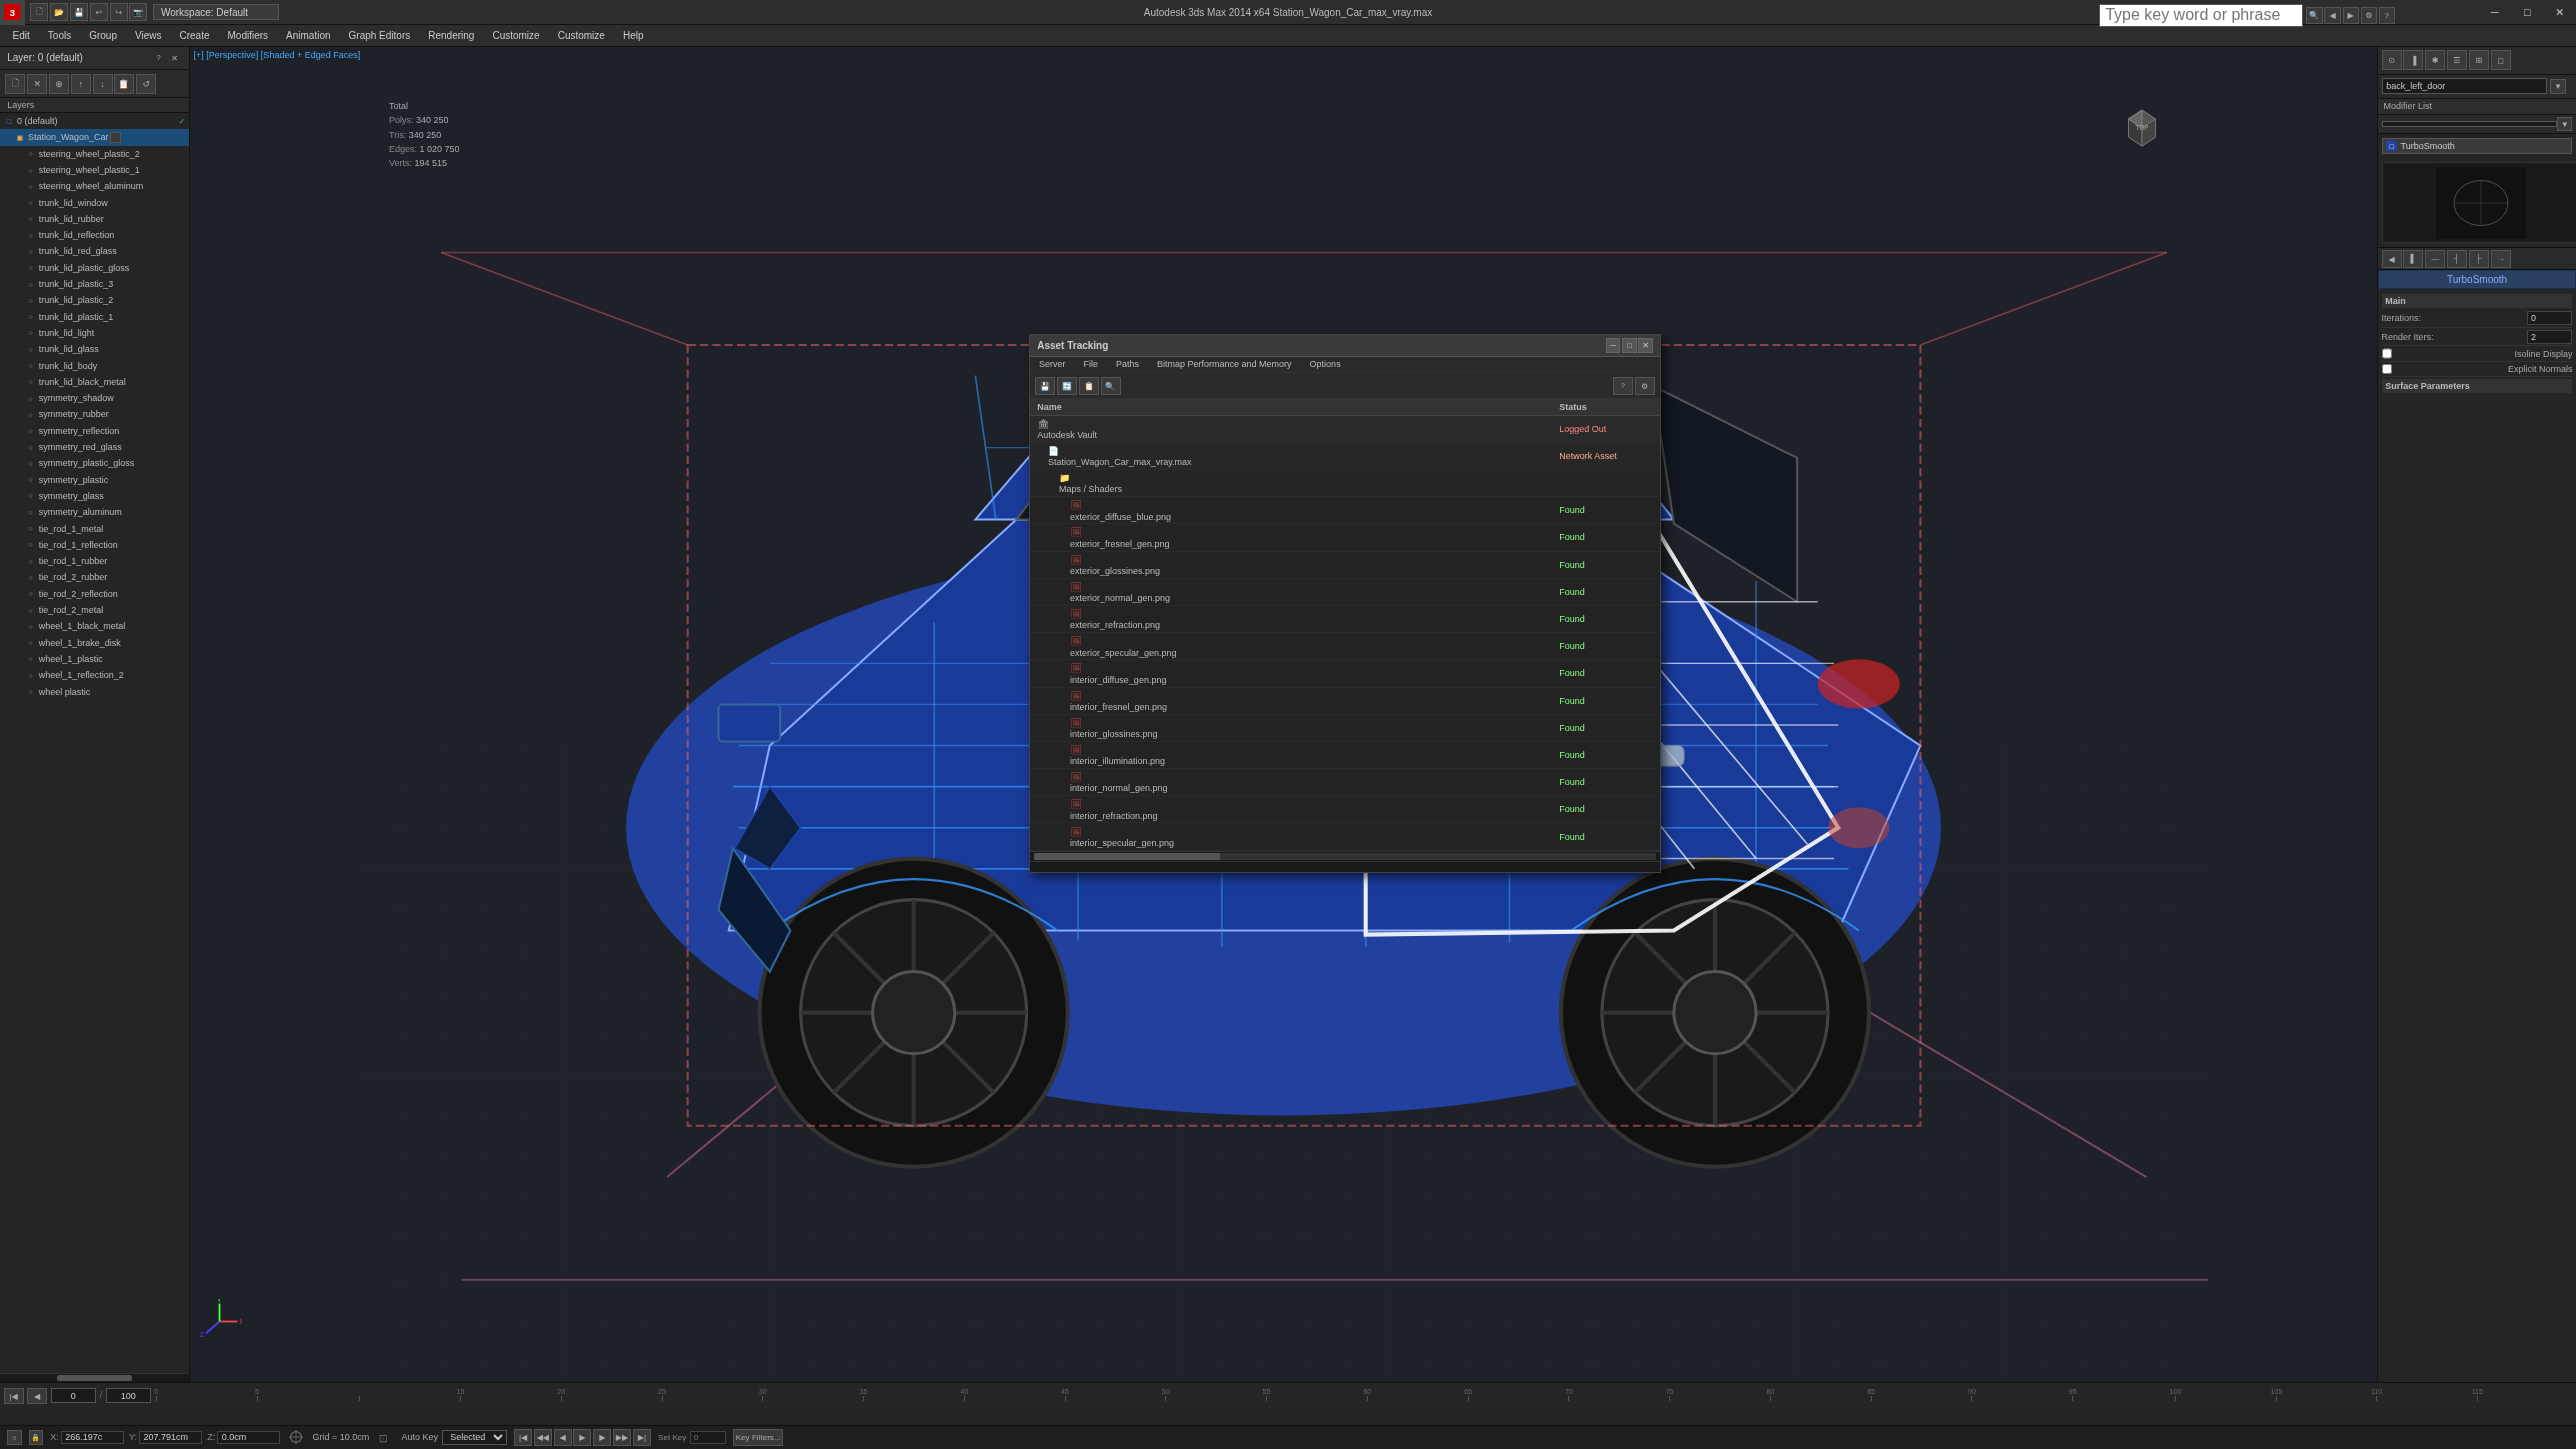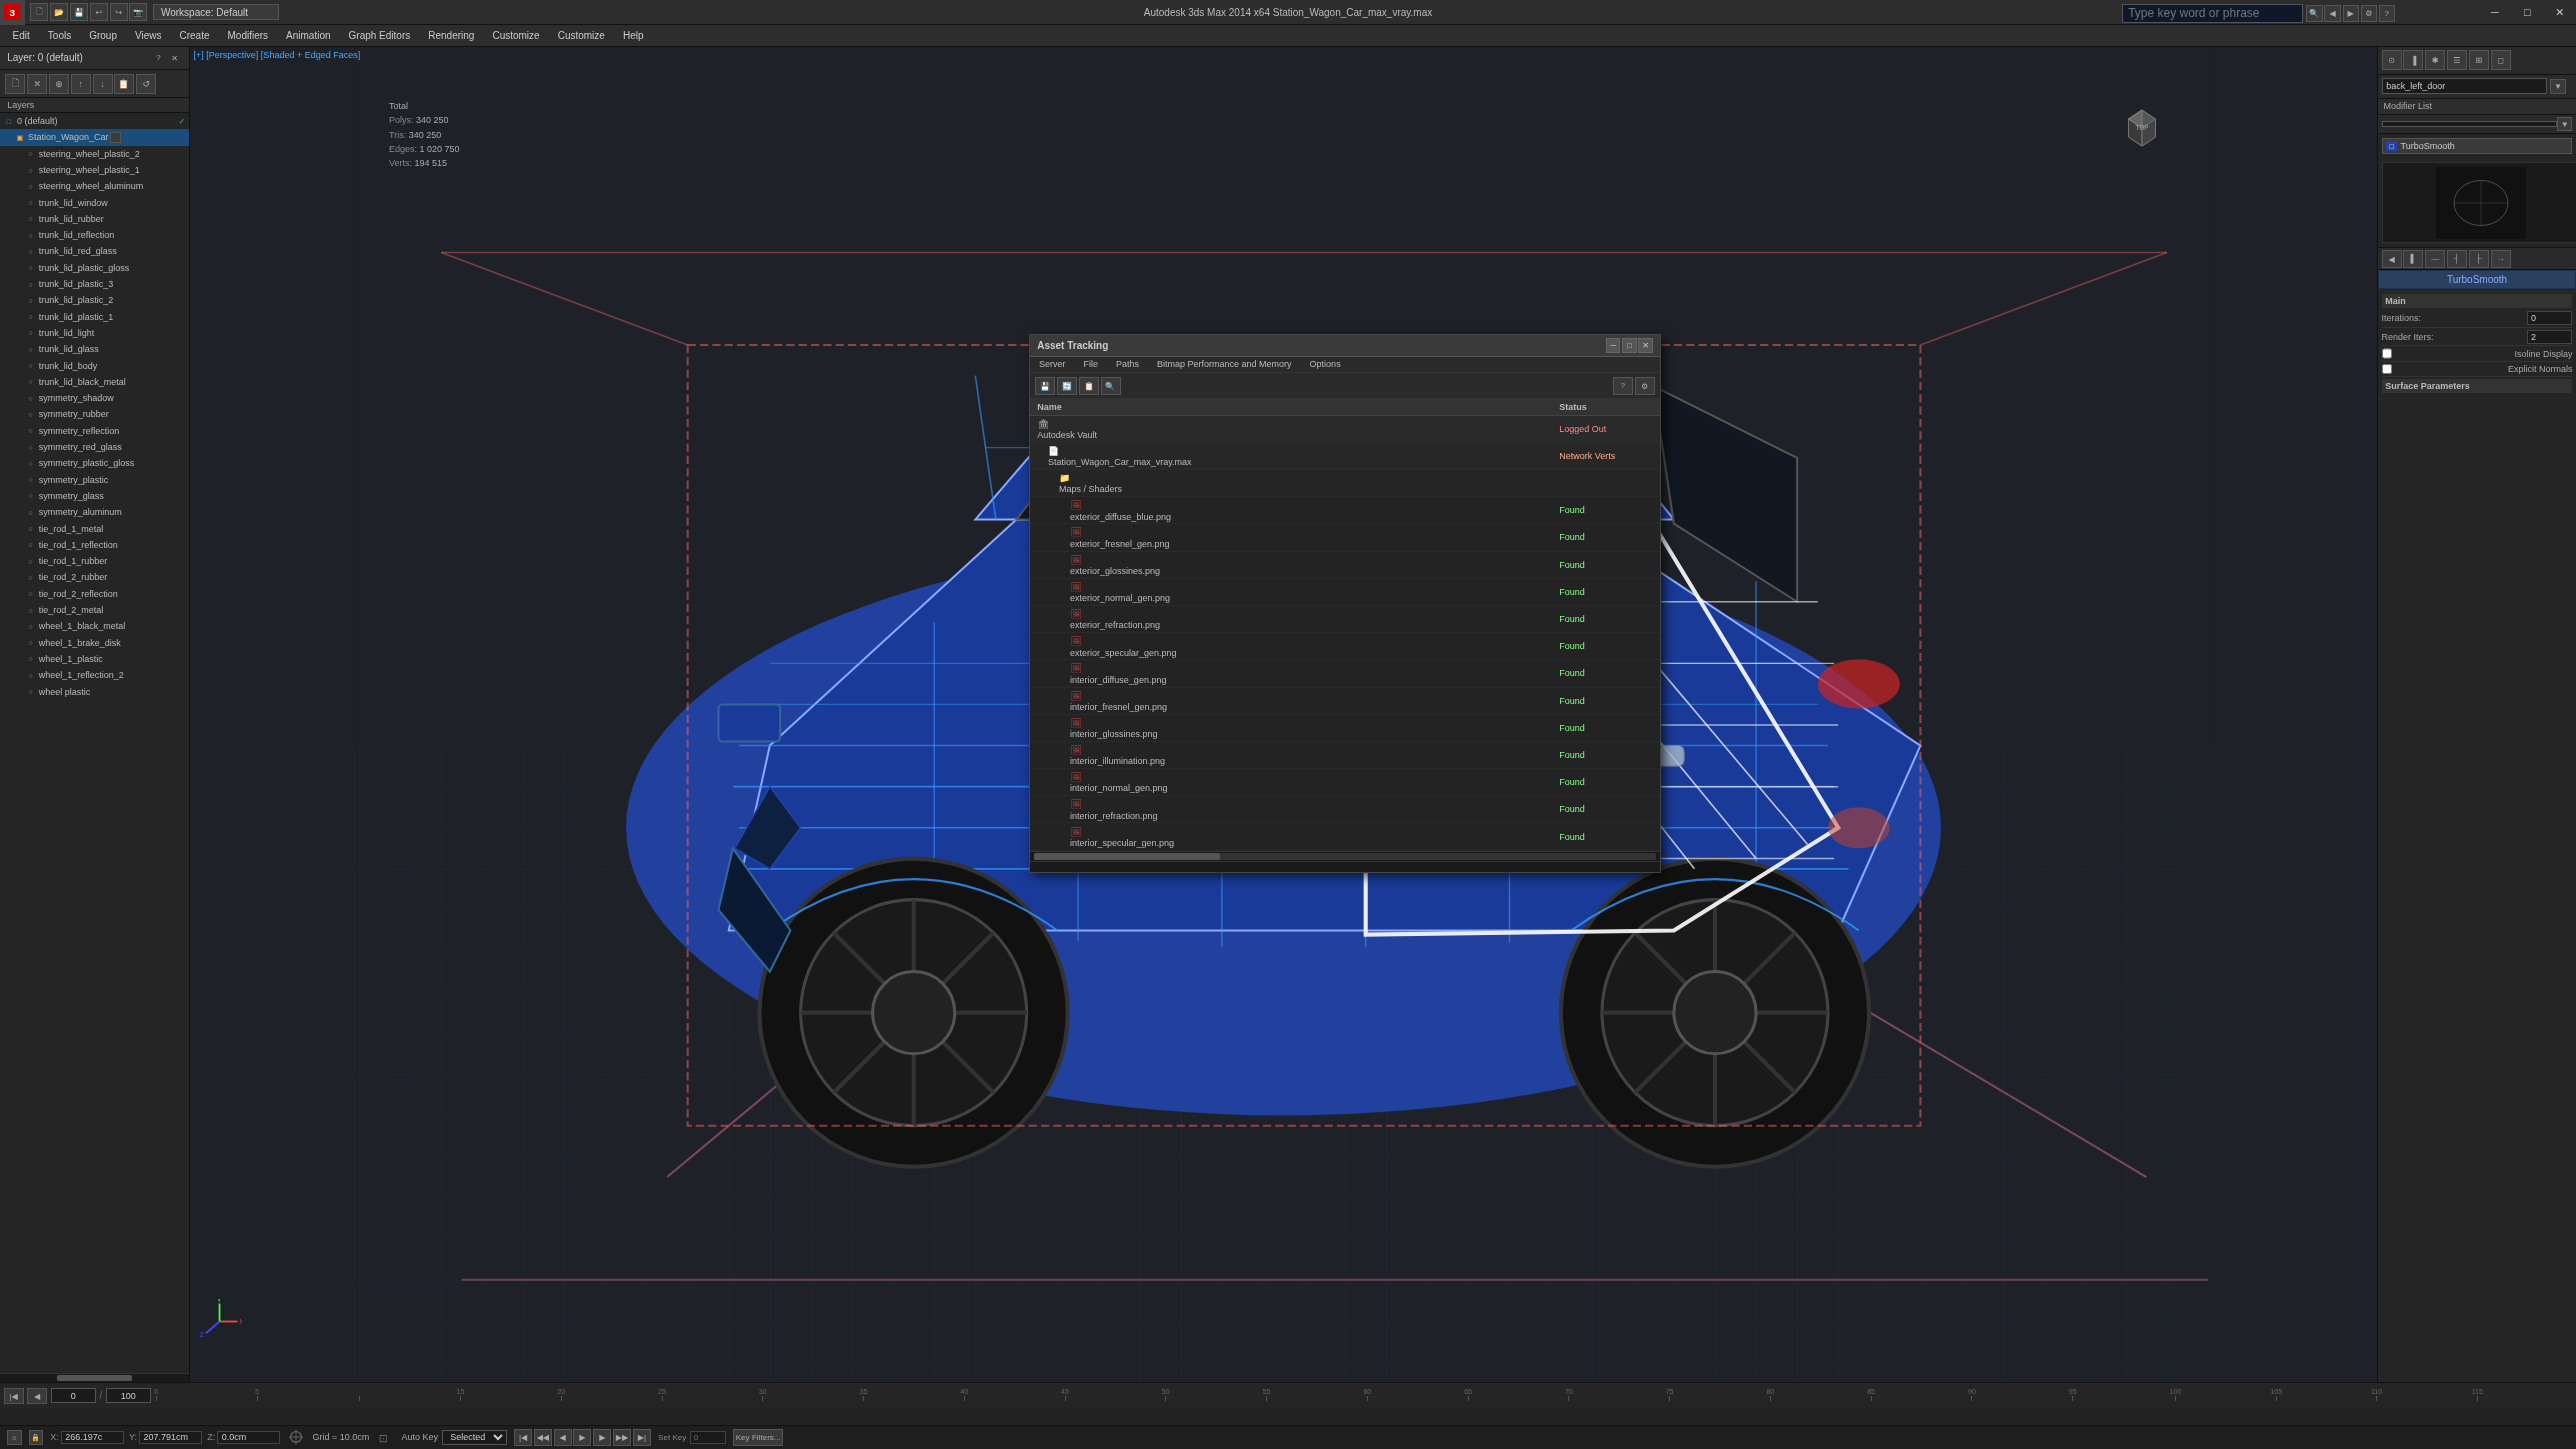--- a/index.html
+++ b/index.html
@@ -51,22 +51,22 @@
       width: 32.5px; height: 25px; display: flex; align-items: center; justify-content: center;
       font-size: 10.8px; color: #ccc; cursor: pointer;
     }
 
     
     #search-area {
       position: absolute; right: 181px; top: 3.6px;
       display: flex; align-items: center; gap: 3.6px;
     }
     #search-area input {
-      background: #0f172a; border: 0.9px solid #555; color: #888; padding: 1.8px 5.4px;
-      width: 181px; font-size: 12px;
+      background: #ffffff; border: 0.9px solid #555; color: #888; padding: 1.8px 5.4px;
+      width: 204px; font-size: 16px;
     }
     #search-area .search-icons { display: flex; gap: 1.8px; }
     #search-area .search-icons span {
       width: 16.3px; height: 16.3px; background: #3a3a3a; border: 0.9px solid #555;
       display: flex; align-items: center; justify-content: center; font-size: 8.1px; color: #aaa;
     }
 
     
     #menu-bar {
       height: 21.7px;
@@ -915,21 +915,21 @@
     <div class="col-status">Status</div>
   </div>
   <div id="asset-table-body">
 
   <div class="asset-row indent-0" style="background: rgb(42, 42, 42);">
         <div class="asset-name"><span class="asset-icon" style="font-size: 9px;">🏛</span><span> Autodesk Vault</span></div>
         <div class="asset-status status-logged-out">Logged Out</div>
       </div>
       <div class="asset-row indent-1" style="background: rgb(39, 39, 39);">
         <div class="asset-name"><span class="asset-icon" style="font-size: 9px;">📄</span><span> Station_Wagon_Car_max_vray.max</span></div>
-        <div class="asset-status status-network">Network Verts</div>
+        <div class="asset-status status-network">Network Asset</div>
       </div>
       <div class="asset-row indent-2" style="background: rgb(37, 37, 37);">
         <div class="asset-name"><span class="asset-icon" style="font-size: 9px;">📁</span><span> Maps / Shaders</span></div>
         <div class="asset-status "></div>
       </div>
       <div class="asset-row indent-3" style="background: rgb(35, 35, 35);">
         <div class="asset-name"><span class="asset-icon" style="color: rgb(204, 68, 68); font-size: 9px;">🖼</span><span> exterior_diffuse_blue.png</span></div>
         <div class="asset-status status-found">Found</div>
       </div>
       <div class="asset-row indent-3" style="background: rgb(35, 35, 35);">

